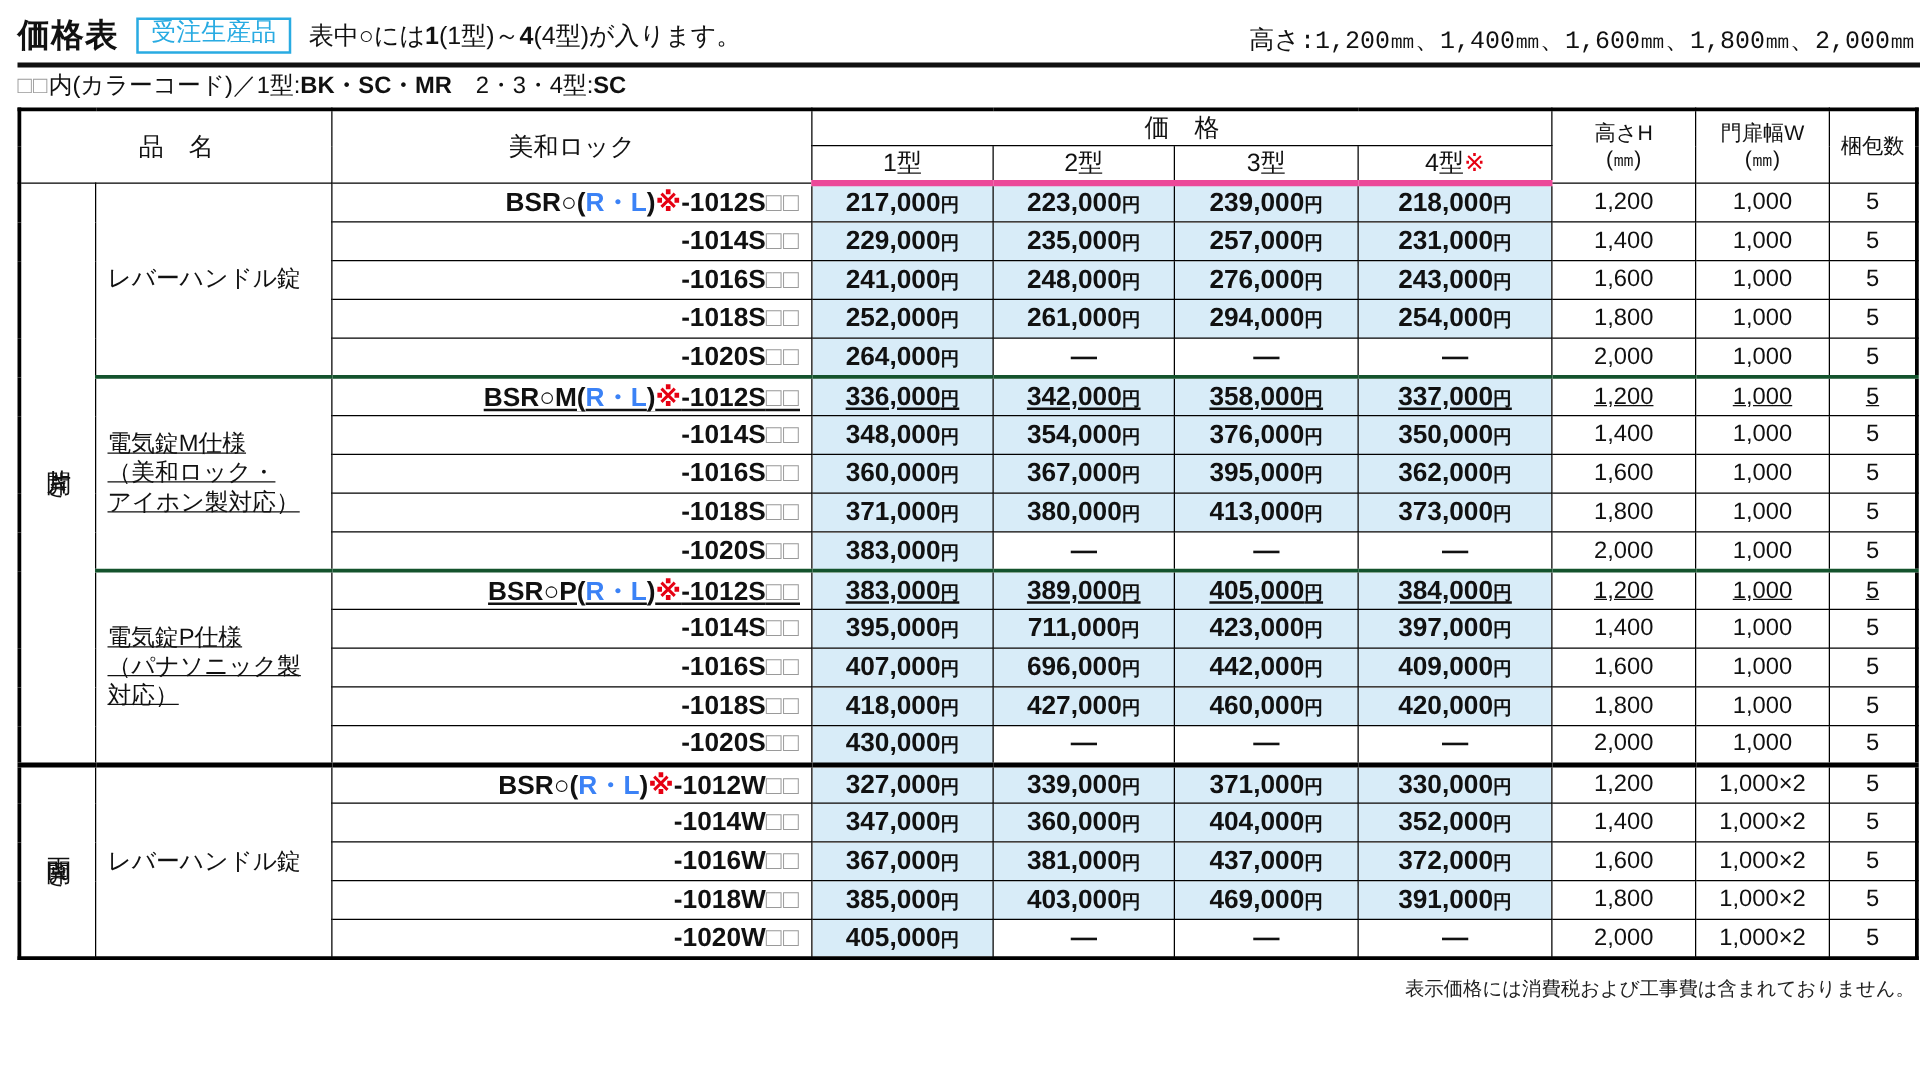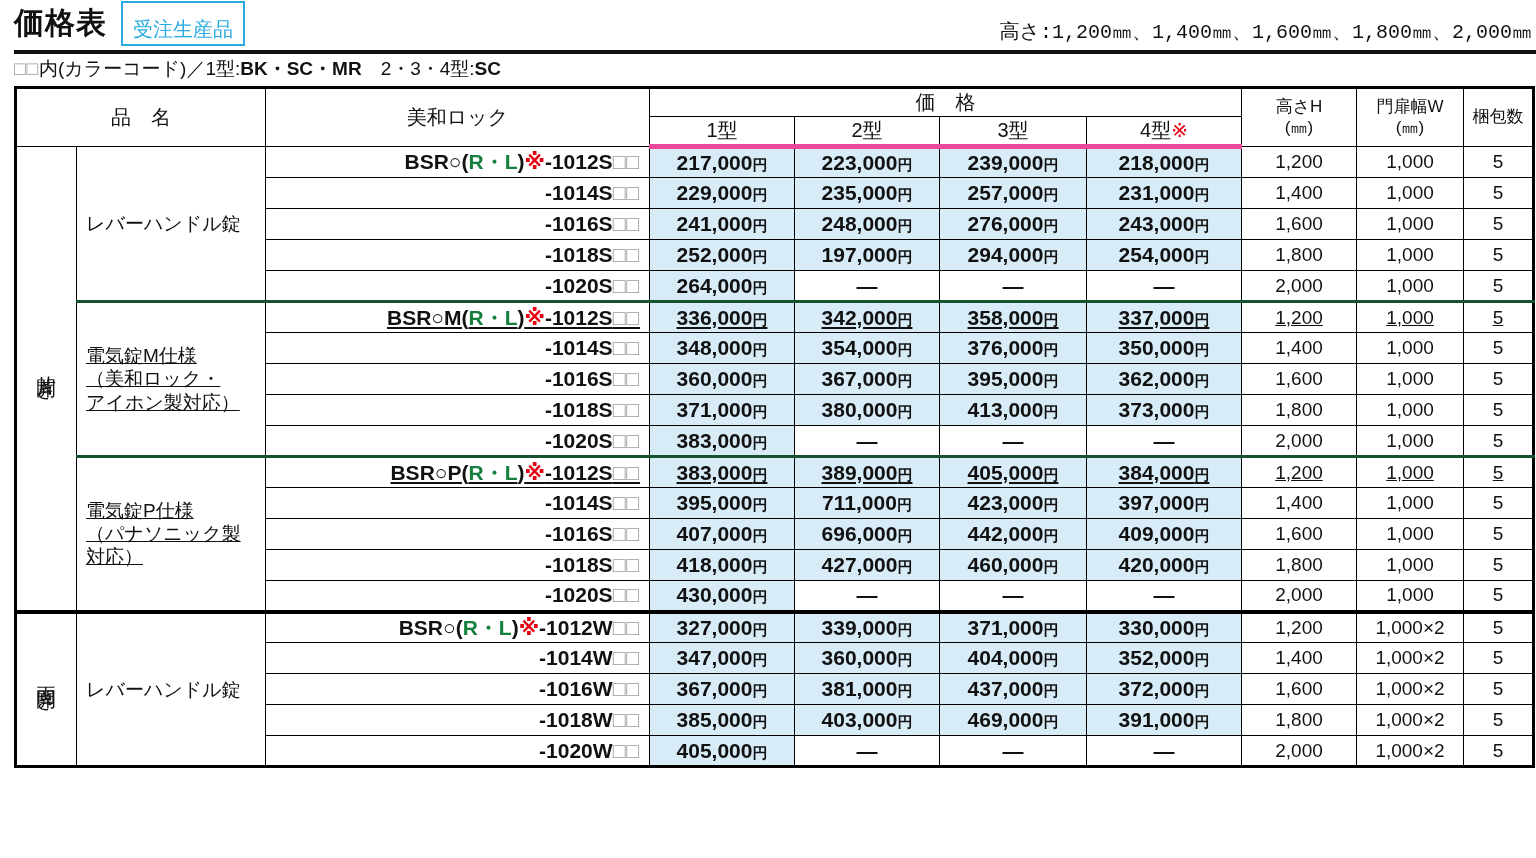--- a/index.html
+++ b/index.html
@@ -1,26 +1,26 @@
 <!DOCTYPE html>
 <html><head>
 <meta charset="utf-8">
 <style>
   html,body{margin:0;padding:0;background:#fff;}
   body{width:1536px;height:858px;font-family:"Liberation Sans","DejaVu Sans",sans-serif;color:#111;position:relative;overflow:hidden;}
   .titlebar{display:flex;justify-content:space-between;align-items:flex-end;height:46px;padding:6px 4px 0 14px;box-sizing:border-box;}
   .title-left{display:flex;align-items:center;gap:14px;}
-  .page-title{font-size:30px;font-weight:bold;margin:0;letter-spacing:1px;}
-  .badge{border:2px solid #29abe2;color:#29abe2;font-size:20px;line-height:1;padding:16px 10px 5px;white-space:nowrap;}
+  .page-title{font-size:26px;font-weight:bold;margin:0;letter-spacing:1px;}
+  .badge{border:2px solid #29abe2;color:#29abe2;font-size:20px;line-height:1;padding:0 10px 5px;white-space:nowrap;}
   .note{font-size:20px;white-space:nowrap;}
   .heights{font-size:20px;white-space:nowrap;padding-bottom:1px;font-family:Liberation Mono, monospace;}
   .rule{height:4px;background:#111;margin:4px 0 0 14px;}
   .subline{margin:3px 0 0 14px;font-size:19px;height:24px;line-height:24px;white-space:nowrap;}
   .b{font-weight:bold;}
-  .blue{color:#15803d;}
+  .blue{color:#3b82f6;}
   .red{color:#e60012;}
   .csq{color:#9a9a9a;letter-spacing:1px;font-weight:bold;}
   table{border-collapse:collapse;table-layout:fixed;margin:5px 0 0 14px;width:1518px;border:3px solid #000;}
   th,td{border:1px solid #000;padding:0;text-align:center;overflow:hidden;}
   thead th{font-weight:normal;font-size:20px;}
   tr.h1{height:26px;}
   tr.h2{height:29px;}
   tr.h2 th{border-bottom:5px solid #ec4899;}
   th.small{font-size:17px;line-height:1.18;white-space:pre-line;}
   tbody tr{height:31px;}
@@ -36,20 +36,21 @@
   tr.sepx>td{border-top:4px solid #000;}
   .footnotes{position:absolute;right:4px;top:780px;text-align:right;font-size:15.5px;line-height:1.6;color:#222;}
 </style>
 </head>
 <body>
 
 <header class="titlebar">
   <div class="title-left">
     <h1 class="page-title">価格表</h1>
     <span class="badge">受注生産品</span>
+    <span class="note"><span>表中○には</span><span class="b">1</span><span>(1型)～</span><span class="b">4</span><span>(4型)が入ります。</span></span>
   </div>
   <div class="heights">高さ:1,200㎜、1,400㎜、1,600㎜、1,800㎜、2,000㎜</div>
 </header>
 <div class="rule"></div>
 <div class="subline"><span class="csq">□□</span><span>内(カラーコード)／1型:</span><span class="b">BK・SC・MR</span><span>　2・3・4型:</span><span class="b">SC</span></div>
 
 <table>
   <colgroup>
     <col style="width:61px">
       <col style="width:189px">
@@ -110,21 +111,21 @@
       <td class="pc"><span>248,000</span><span class="yen">円</span></td>
       <td class="pc"><span>276,000</span><span class="yen">円</span></td>
       <td class="pc"><span>243,000</span><span class="yen">円</span></td>
       <td class="num">1,600</td>
       <td class="num">1,000</td>
       <td class="num">5</td>
     </tr>
     <tr>
       <td class="code"><span>-1018S</span><span class="csq">□□</span></td>
       <td class="pc"><span>252,000</span><span class="yen">円</span></td>
-      <td class="pc"><span>197,000</span><span class="yen">円</span></td>
+      <td class="pc"><span>261,000</span><span class="yen">円</span></td>
       <td class="pc"><span>294,000</span><span class="yen">円</span></td>
       <td class="pc"><span>254,000</span><span class="yen">円</span></td>
       <td class="num">1,800</td>
       <td class="num">1,000</td>
       <td class="num">5</td>
     </tr>
     <tr>
       <td class="code"><span>-1020S</span><span class="csq">□□</span></td>
       <td class="pc"><span>264,000</span><span class="yen">円</span></td>
       <td class="pd"><span>―</span></td>
@@ -292,13 +293,14 @@
       <td class="pd"><span>―</span></td>
       <td class="pd"><span>―</span></td>
       <td class="num">2,000</td>
       <td class="num">1,000×2</td>
       <td class="num">5</td>
     </tr>
   </tbody>
 </table>
 
 <div class="footnotes">
+  <div>表示価格には消費税および工事費は含まれておりません。</div>
 </div>
 
 </body></html>

